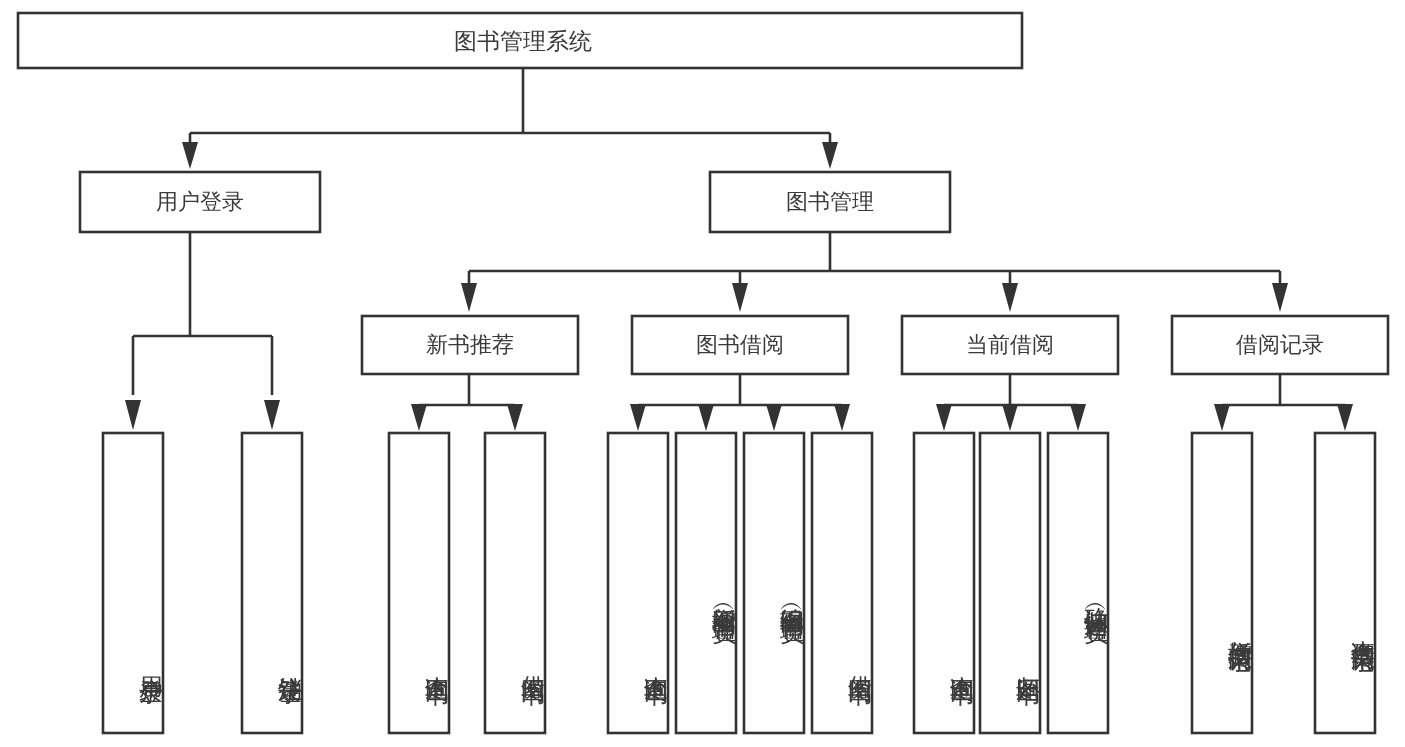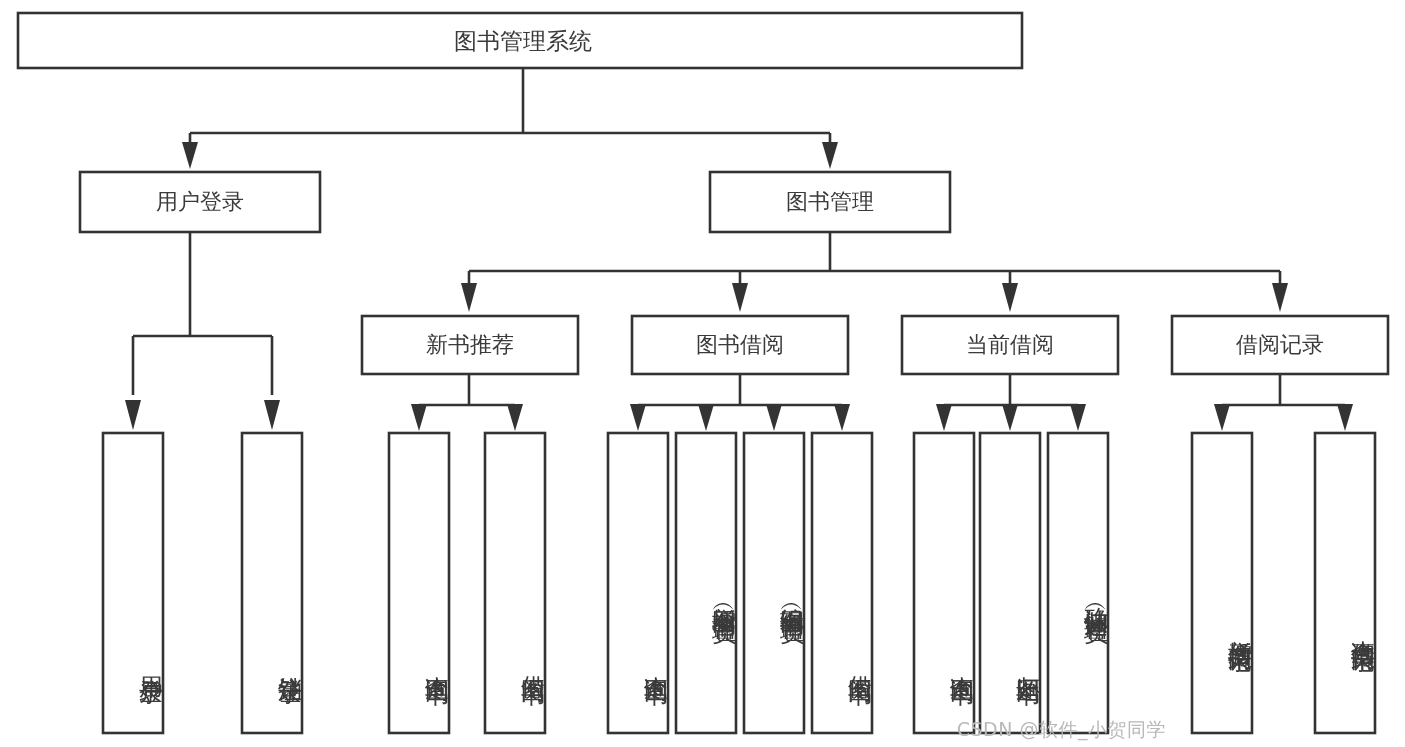--- a/index.html
+++ b/index.html
@@ -212,15 +212,14 @@
   <div class="leaf-label" style="left:744px; top:433px; width:60px; height:300px; padding-top:14px;">编辑图书（管理员）</div>
   <div class="leaf-label" style="left:812px; top:433px; width:60px; height:300px; padding-top:78px;">借阅图书</div>
 
   <div class="leaf-label" style="left:914px; top:433px; width:60px; height:300px; padding-top:78px;">查询图书</div>
   <div class="leaf-label" style="left:980px; top:433px; width:60px; height:300px; padding-top:78px;">归还图书</div>
   <div class="leaf-label" style="left:1048px; top:433px; width:60px; height:300px; padding-top:14px;">确认归还（管理员）</div>
 
   <div class="leaf-label" style="left:1192px; top:433px; width:60px; height:300px; padding-top:44px;">新增借阅记录</div>
   <div class="leaf-label" style="left:1315px; top:433px; width:60px; height:300px; padding-top:44px;">查询借阅记录</div>
 
-  <div class="watermark">CSDN @软件_小贺同学</div>
 
 </div>
 
 </body></html>

